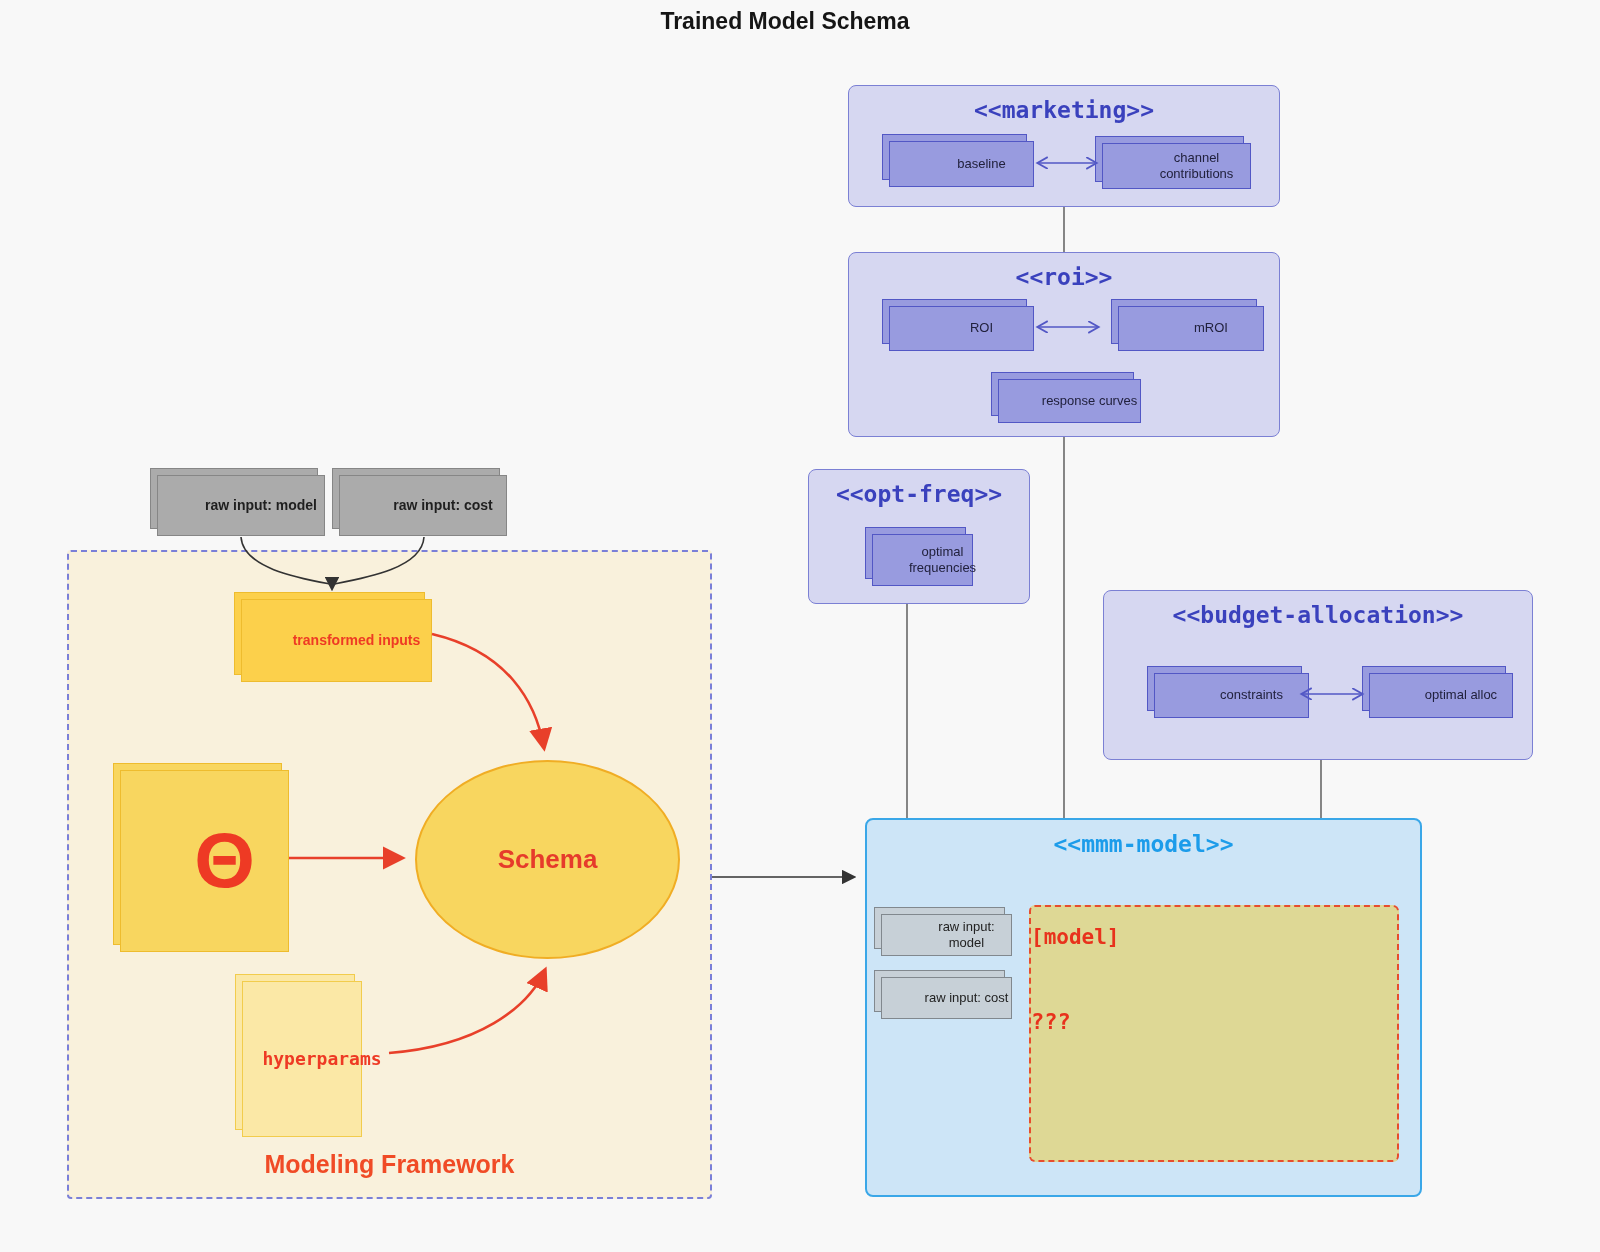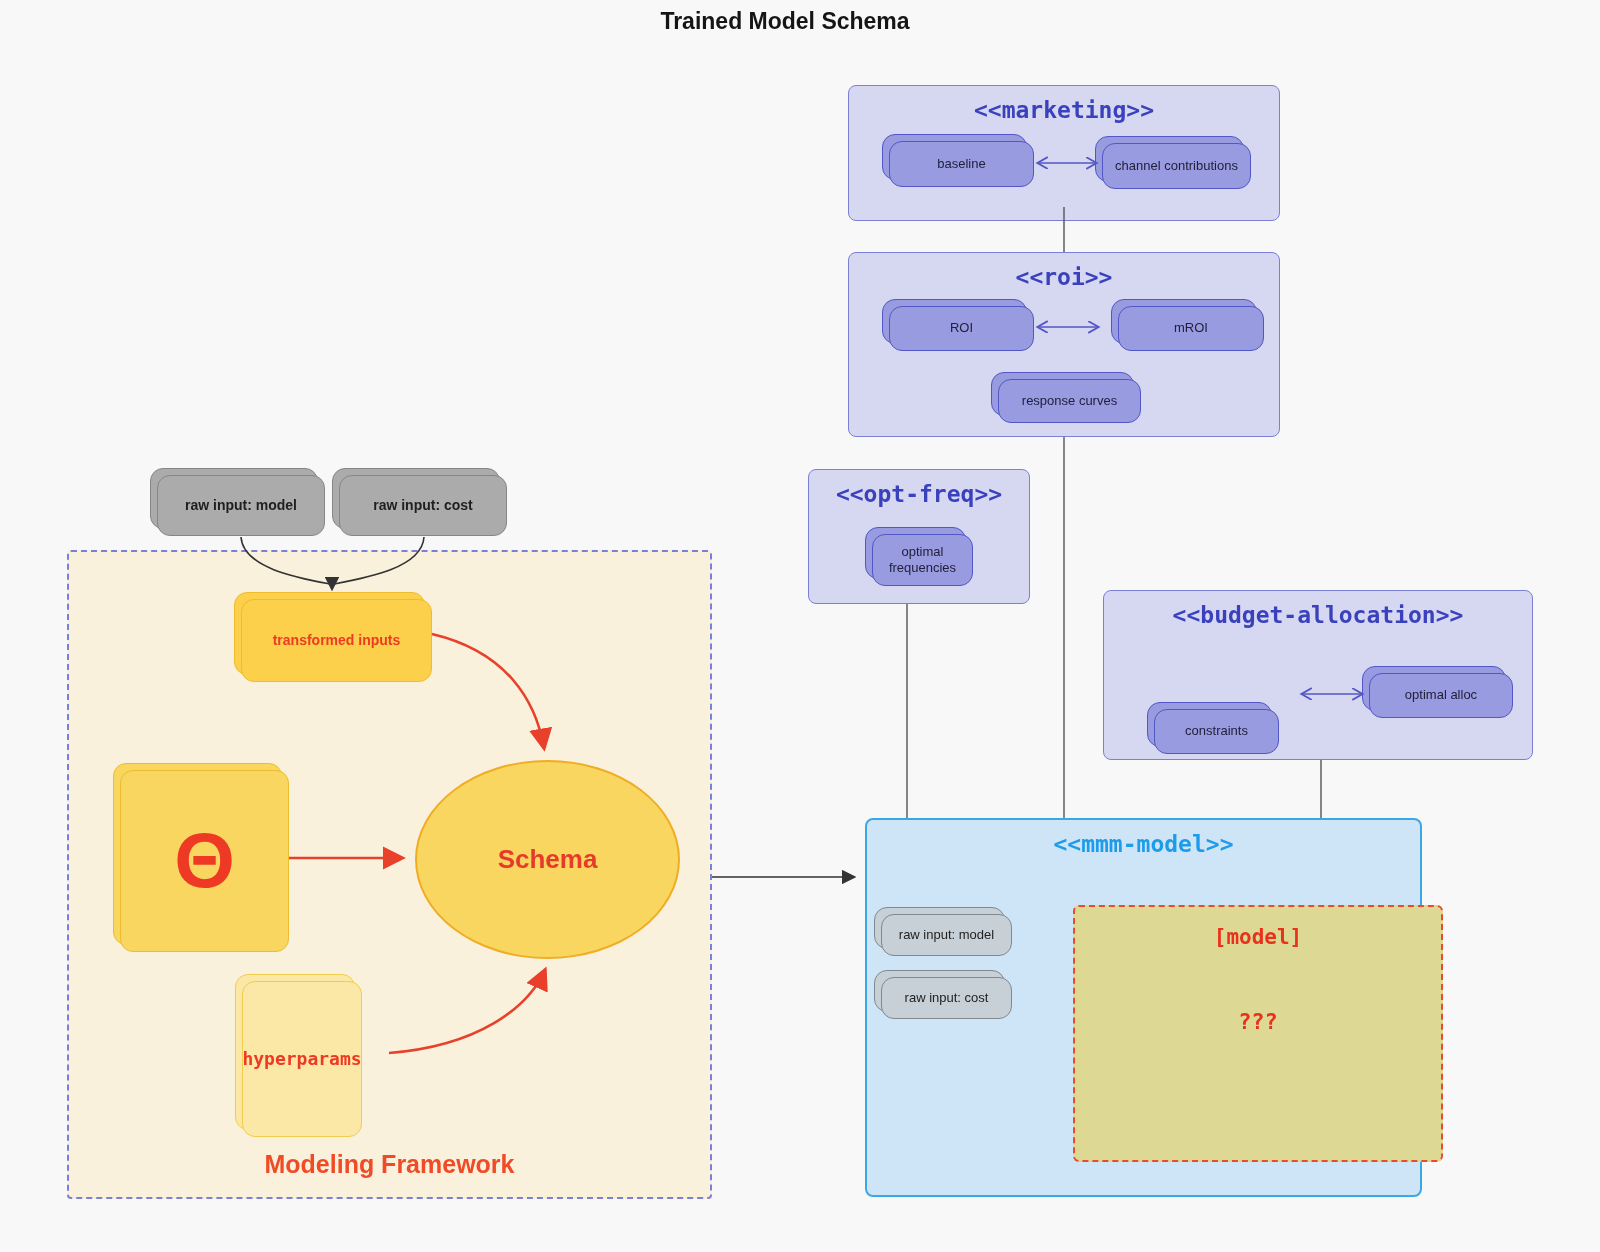--- a/index.html
+++ b/index.html
@@ -17,40 +17,40 @@
 
   .cluster{position:absolute;z-index:1;border-radius:8px;box-sizing:border-box;}
   .cluster.purple{background:var(--purple-cluster-fill,#d6d7f1);border:1.5px solid var(--purple-cluster-border,#7b80d4);}
   .cluster.blue{background:var(--blue-cluster-fill,#cde5f7);border:2px solid var(--blue-cluster-border,#3aa7e8);}
   .cluster.framework{background:var(--framework-fill,#f9f1dc);border:2px dashed var(--framework-border,#7a7fd8);border-radius:4px;}
   .cluster-title{width:100%;text-align:center;font-family:var(--mono);font-weight:bold;font-size:23px;padding-top:11px;}
   .cluster.purple .cluster-title{color:var(--purple-title,#3a41bd);}
   .cluster.blue .cluster-title{color:var(--blue-title,#1c9cea);}
 
   .stack{position:absolute;}
-  .stack .back,.stack .face{position:absolute;left:0;top:0;right:0;bottom:0;border-radius:13px;
-    background:var(--fill);border:1.5px solid var(--stroke);box-sizing:border-box;}
+  .stack .back,.stack .face{position:absolute;left:0;top:0;right:0;bottom:0;border-radius:0;
+    background:var(--fill);border:1.5px solid var(--stroke);box-sizing:border-box;padding-left:40px;}
   .stack .back{transform:translate(-7px,-7px);}
   .stack .face{display:flex;align-items:center;justify-content:center;text-align:center;line-height:1.25;}
 
   .n-purple{--fill:var(--purple-node-fill,#989bdf);--stroke:var(--purple-node-border,#5257c5);color:#21213d;font-size:13px;}
   .n-gray{--fill:var(--gray-node-fill,#ababab);--stroke:var(--gray-node-border,#868686);color:#1f1f1f;font-weight:bold;font-size:14px;}
   .n-graylight{--fill:var(--gray-node-light-fill,#c7d0d7);--stroke:var(--gray-node-light-border,#81888e);color:#222;font-size:13px;}
   .n-yellow{--fill:var(--yellow-fill,#fcd04b);--stroke:var(--yellow-border,#eebc2e);color:var(--red-text,#ee3a24);font-weight:bold;font-size:14px;}
   .n-yellowlight{--fill:var(--yellow-light-fill,#fbe8a6);--stroke:var(--yellow-light-border,#f2cc4c);color:var(--red-text,#ee3a24);
     font-family:var(--mono);font-weight:bold;font-size:18px;}
   .n-theta{--fill:var(--train-fill,#f8d765);--stroke:var(--yellow-border,#f2bb35);color:var(--red-text,#ee3c26);
     font-size:78px;font-weight:bold;}
 
   .train-ellipse{position:absolute;border-radius:50%;background:var(--train-fill,#f8d65f);
     border:2px solid var(--train-border,#f0ad24);display:flex;align-items:center;justify-content:center;
     color:#e63b2b;font-weight:bold;font-size:26px;box-sizing:border-box;}
 
   .model-box{position:absolute;background:var(--khaki-fill,#ded895);border:2.5px dashed #e74c2e;border-radius:6px;
-    box-sizing:border-box;text-align:center;margin-left:44px;}
+    box-sizing:border-box;}
   .model-box .model-title{margin-top:18px;font-family:var(--mono);font-weight:bold;font-size:21px;color:#e8321c;}
   .model-box .model-q{margin-top:60px;font-family:var(--mono);font-weight:bold;font-size:22px;color:#e8321c;}
 
   .framework-label{position:absolute;bottom:18px;left:0;width:100%;text-align:center;
     font-size:25px;font-weight:bold;color:var(--orange-red-label,#f04b26);}
 </style>
 </head>
 <body>
 
 <div class="canvas">
@@ -85,21 +85,21 @@
 
     <path d="M432,634 C508,652 536,702 544,748" stroke="#e8402a" stroke-width="2.6" fill="none" marker-end="url(#arrRed)"></path>
     <path d="M289,858 L402,858" stroke="#e8402a" stroke-width="2.6" fill="none" marker-end="url(#arrRed)"></path>
     <path d="M389,1053 C478,1046 528,1008 545,970" stroke="#e8402a" stroke-width="2.6" fill="none" marker-end="url(#arrRed)"></path>
 
     <path d="M1038,163 L1096,163" stroke="#5257c5" stroke-width="1.3" fill="none" marker-start="url(#arrPurpleStart)" marker-end="url(#arrPurple)"></path>
     <path d="M1038,327 L1098,327" stroke="#5257c5" stroke-width="1.3" fill="none" marker-start="url(#arrPurpleStart)" marker-end="url(#arrPurple)"></path>
     <path d="M1302,694 L1362,694" stroke="#5257c5" stroke-width="1.3" fill="none" marker-start="url(#arrPurpleStart)" marker-end="url(#arrPurple)"></path>
   </svg>
 
-  <div class="cluster purple" style="left:848px;top:85px;width:432px;height:136px;">
+  <div class="cluster purple" style="left:848px;top:85px;width:432px;height:122px;">
     <div class="cluster-title">&lt;&lt;marketing&gt;&gt;</div>
     <div class="stack n-purple" style="left:40px;top:55px;width:145px;height:46px;">
       <div class="back"></div>
       <div class="face">baseline</div>
     </div>
     <div class="stack n-purple" style="left:253px;top:57px;width:149px;height:46px;">
       <div class="back"></div>
       <div class="face">channel contributions</div>
     </div>
   </div>
@@ -123,21 +123,21 @@
   <div class="cluster purple" style="left:808px;top:469px;width:222px;height:135px;">
     <div class="cluster-title">&lt;&lt;opt-freq&gt;&gt;</div>
     <div class="stack n-purple" style="left:63px;top:64px;width:101px;height:52px;">
       <div class="back"></div>
       <div class="face">optimal frequencies</div>
     </div>
   </div>
 
   <div class="cluster purple" style="left:1103px;top:590px;width:430px;height:170px;">
     <div class="cluster-title">&lt;&lt;budget-allocation&gt;&gt;</div>
-    <div class="stack n-purple" style="left:50px;top:82px;width:125px;height:45px;margin-top:36px;">
+    <div class="stack n-purple" style="left:50px;top:82px;width:155px;height:45px;">
       <div class="back"></div>
       <div class="face">constraints</div>
     </div>
     <div class="stack n-purple" style="left:265px;top:82px;width:144px;height:45px;">
       <div class="back"></div>
       <div class="face">optimal alloc</div>
     </div>
   </div>
 
   <div class="cluster blue" style="left:865px;top:818px;width:557px;height:379px;">

